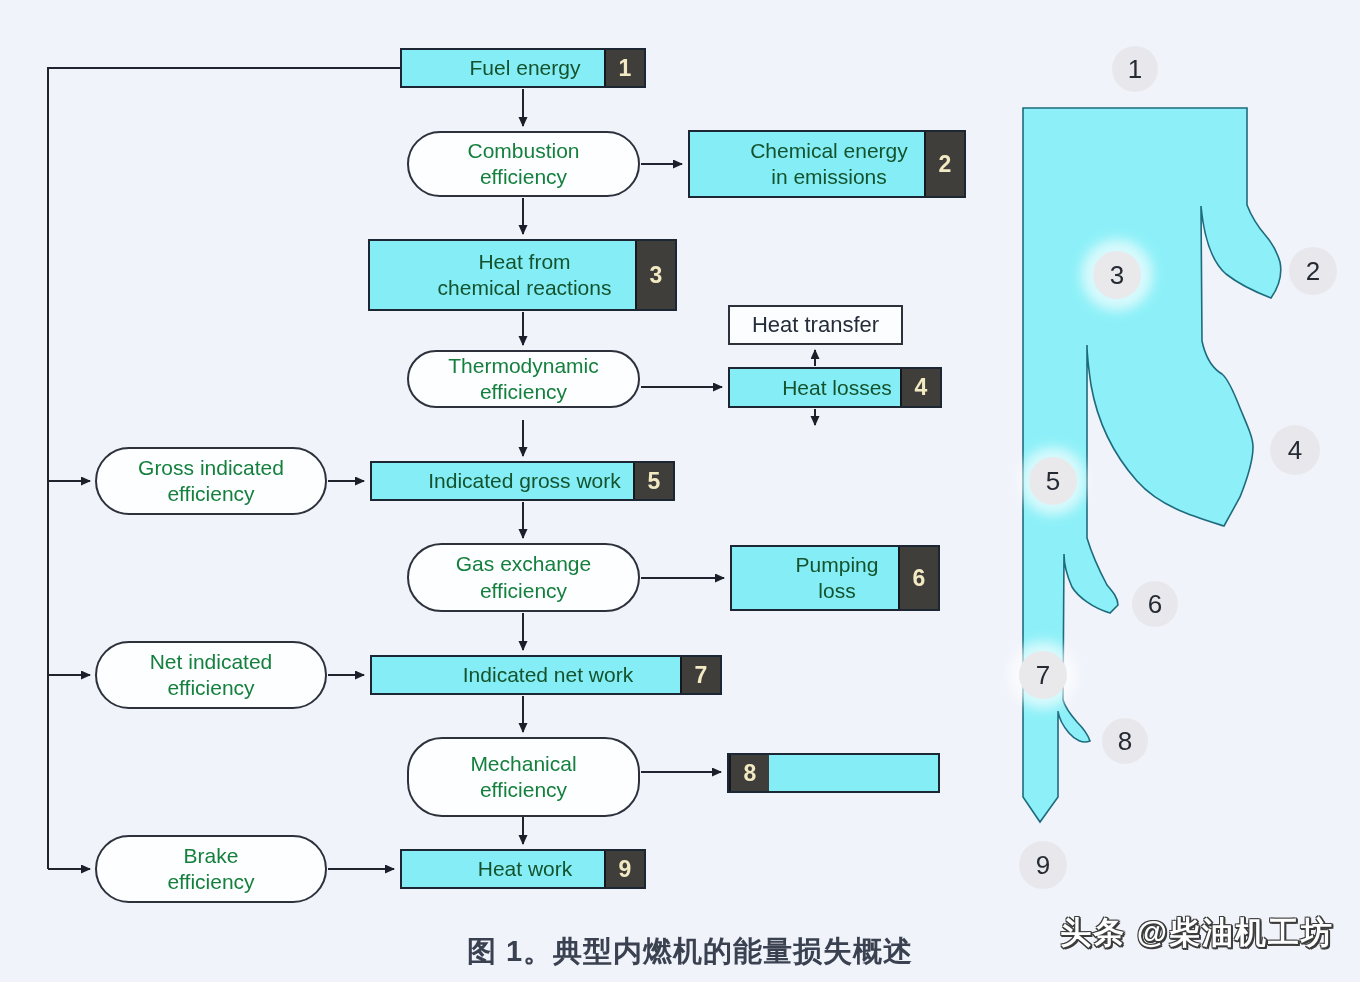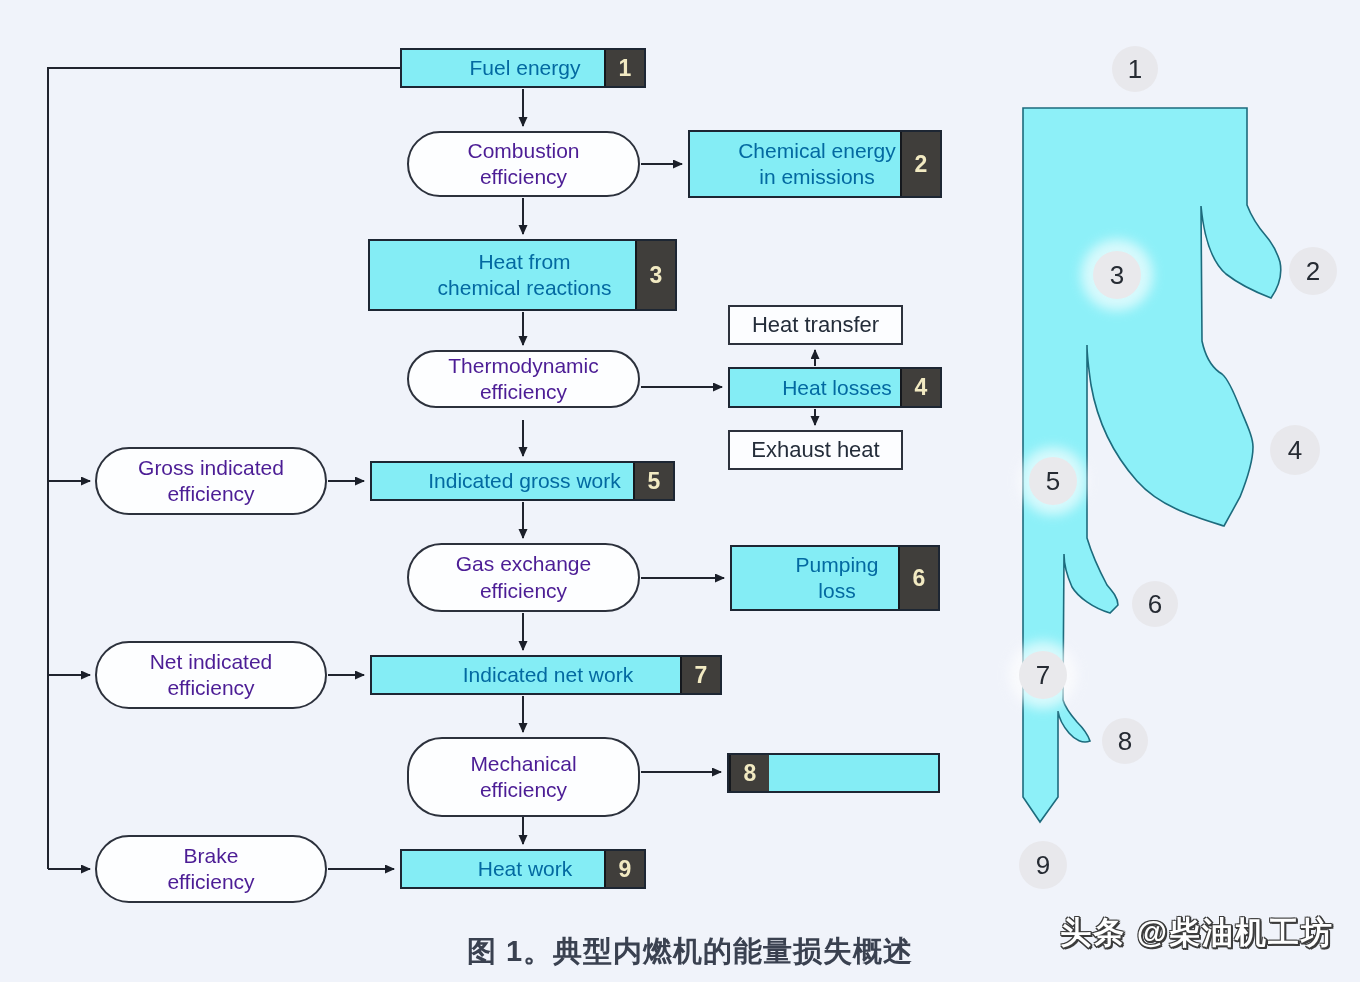--- a/index.html
+++ b/index.html
@@ -9,34 +9,34 @@
     font-family:"Liberation Sans","DejaVu Sans",sans-serif;
   }
   svg{position:absolute;left:0;top:0;}
   
   .cyan-node{
     position:absolute;display:flex;box-sizing:border-box;
     border:2px solid #1d2633;background:#84edf5;
   }
   .cyan-node .lbl{
     flex:1;display:flex;align-items:center;justify-content:center;
-    text-align:center;white-space:pre-line;font-size:21px;color:#0369a1;
+    text-align:center;white-space:pre-line;font-size:21px;color:#14532d;
     line-height:1.22;padding:4px 3px;margin-left:44px;
   }
   .cyan-node .num{
     width:38px;background:#403e3b;color:#f2eac2;display:flex;
     align-items:center;justify-content:center;font-weight:bold;
     font-size:23px;border-left:2px solid #15181d;
   }
   
   .pill{
     position:absolute;box-sizing:border-box;background:#fdfeff;
     border:2px solid #2c313c;border-radius:35px;display:flex;
     align-items:center;justify-content:center;text-align:center;
-    white-space:pre-line;font-size:21px;color:#4c1d95;line-height:1.25;
+    white-space:pre-line;font-size:21px;color:#15803d;line-height:1.25;
   }
   
   .wbox{
     position:absolute;box-sizing:border-box;background:#fcfdff;
     border:2px solid #2c313c;display:flex;align-items:center;
     justify-content:center;font-size:22px;color:#242d3a;
   }
   .caption{
     position:absolute;left:420px;top:932px;width:540px;text-align:center;
     font-size:29px;font-weight:600;color:#3a4150;letter-spacing:1px;
@@ -140,21 +140,21 @@
       <circle cx="1043" cy="865" r="24" fill="#e8e8ec"></circle>
       <text x="1043" y="874">9</text>
     </g>
   </svg>
 
   <div class="cyan-node" style="left:400px;top:48px;width:246px;height:40px">
     <div class="lbl">Fuel energy</div>
     <div class="num">1</div>
   </div>
 
-  <div class="cyan-node" style="left:688px;top:130px;width:254px;height:68px">
+  <div class="cyan-node" style="left:688px;top:130px;width:278px;height:68px">
     <div class="lbl">Chemical energy
 in emissions</div>
     <div class="num">2</div>
   </div>
 
   <div class="cyan-node" style="left:368px;top:239px;width:309px;height:72px">
     <div class="lbl">Heat from
 chemical reactions</div>
     <div class="num">3</div>
   </div>
@@ -198,18 +198,17 @@
   <div class="pill" style="left:407px;top:737px;width:233px;height:80px">Mechanical
 efficiency</div>
   <div class="pill" style="left:95px;top:447px;width:232px;height:68px">Gross indicated
 efficiency</div>
   <div class="pill" style="left:95px;top:641px;width:232px;height:68px">Net indicated
 efficiency</div>
   <div class="pill" style="left:95px;top:835px;width:232px;height:68px">Brake
 efficiency</div>
 
   <div class="wbox" style="left:728px;top:305px;width:175px;height:40px">Heat transfer</div>
-  <div class="wbox" style="left:728px;top:430px;width:175px;height:40px">Exhaust heat</div>
 
   <div class="caption">图 1。典型内燃机的能量损失概述</div>
   <div class="watermark">头条 @柴油机工坊</div>
 
 </div>
 
 </body></html>

